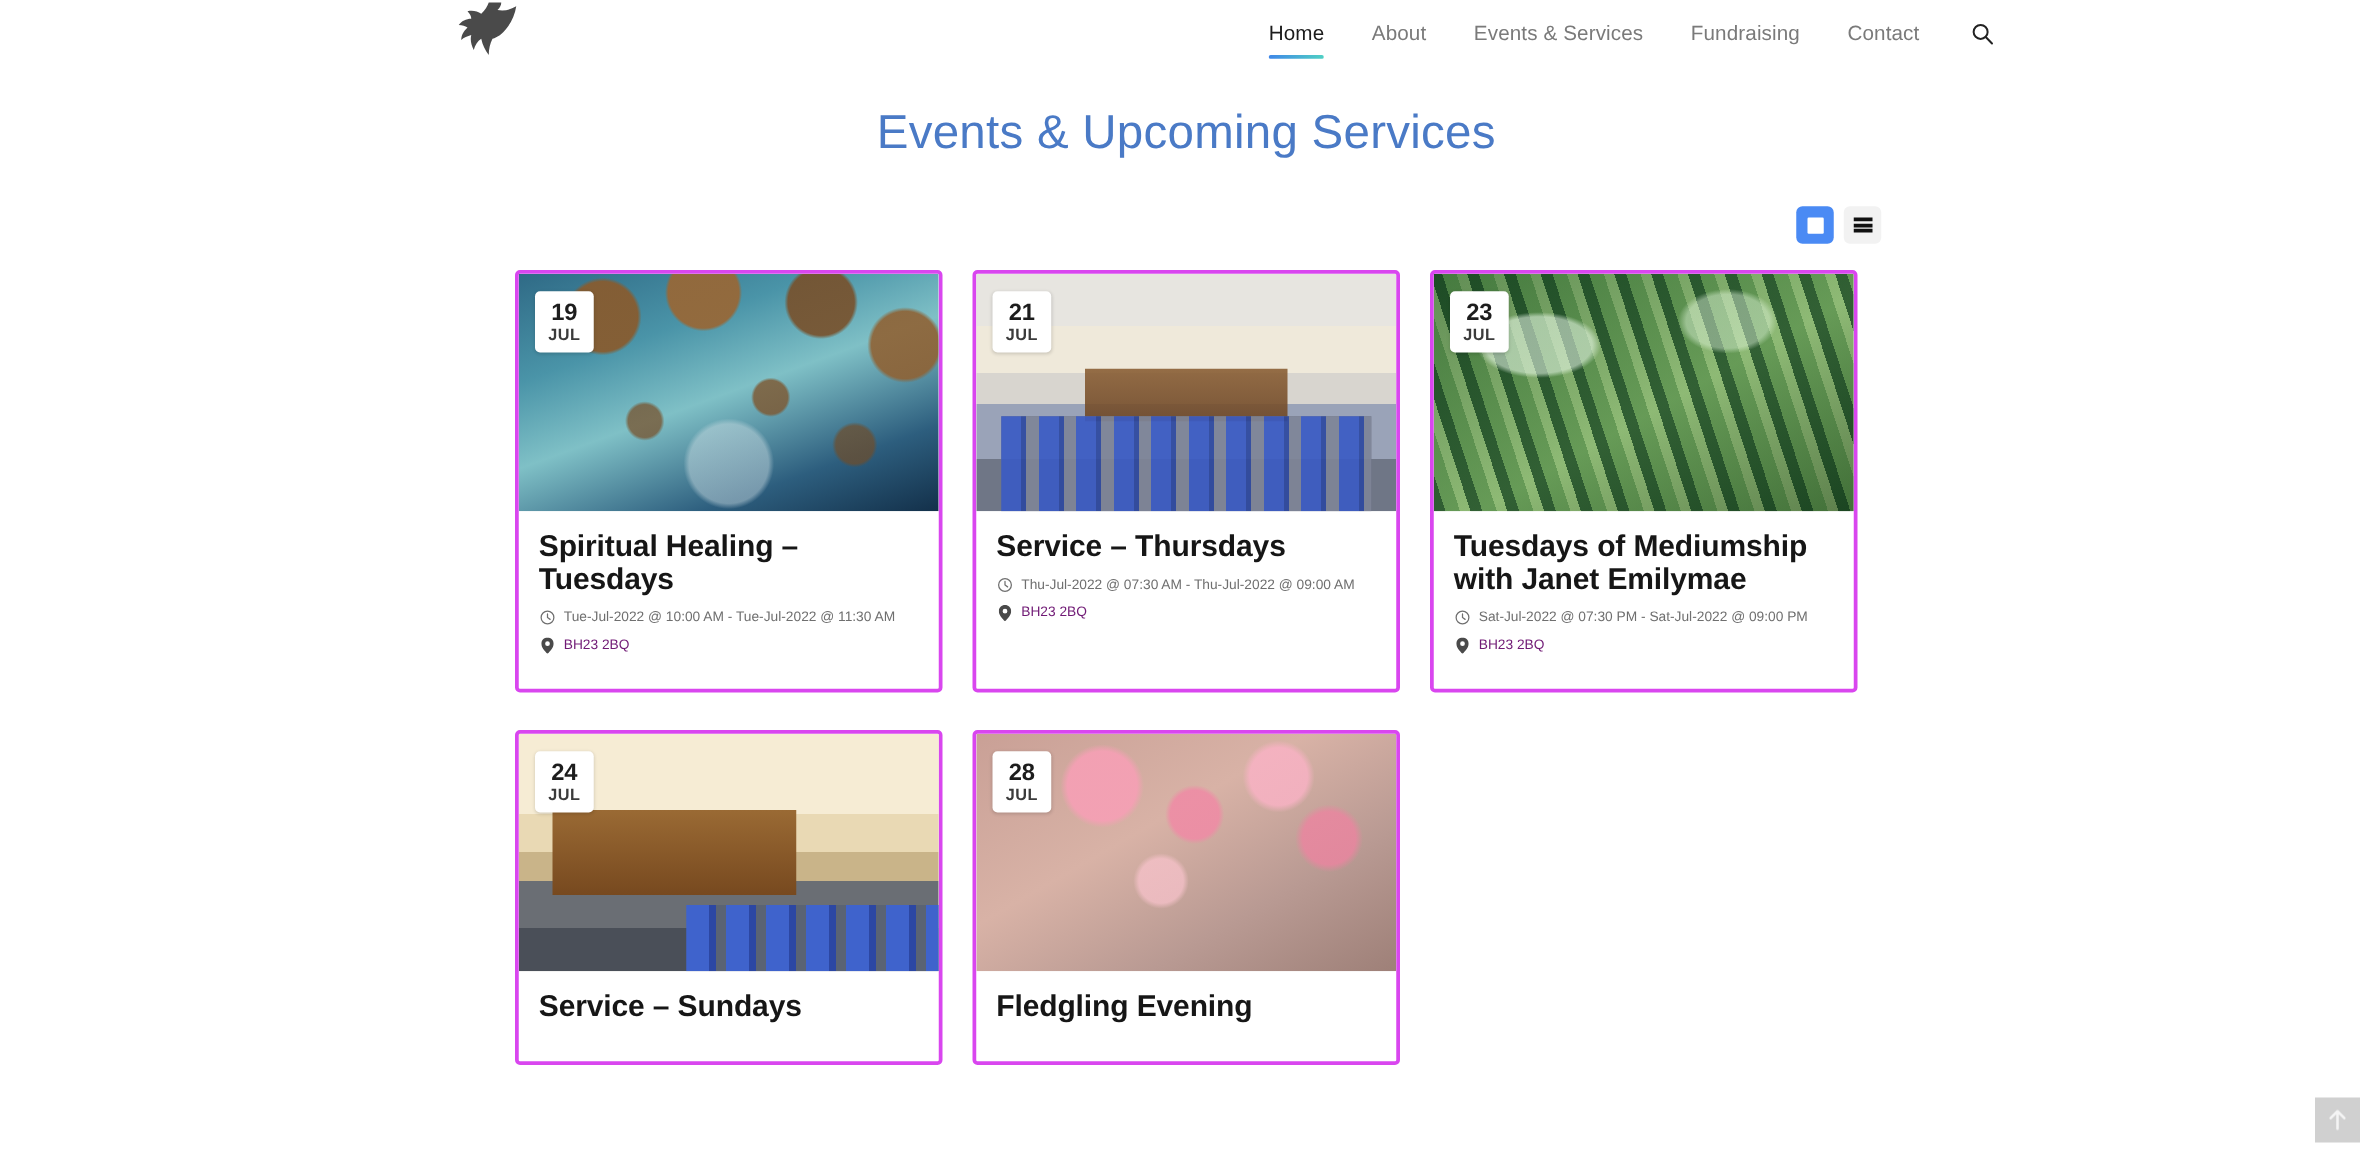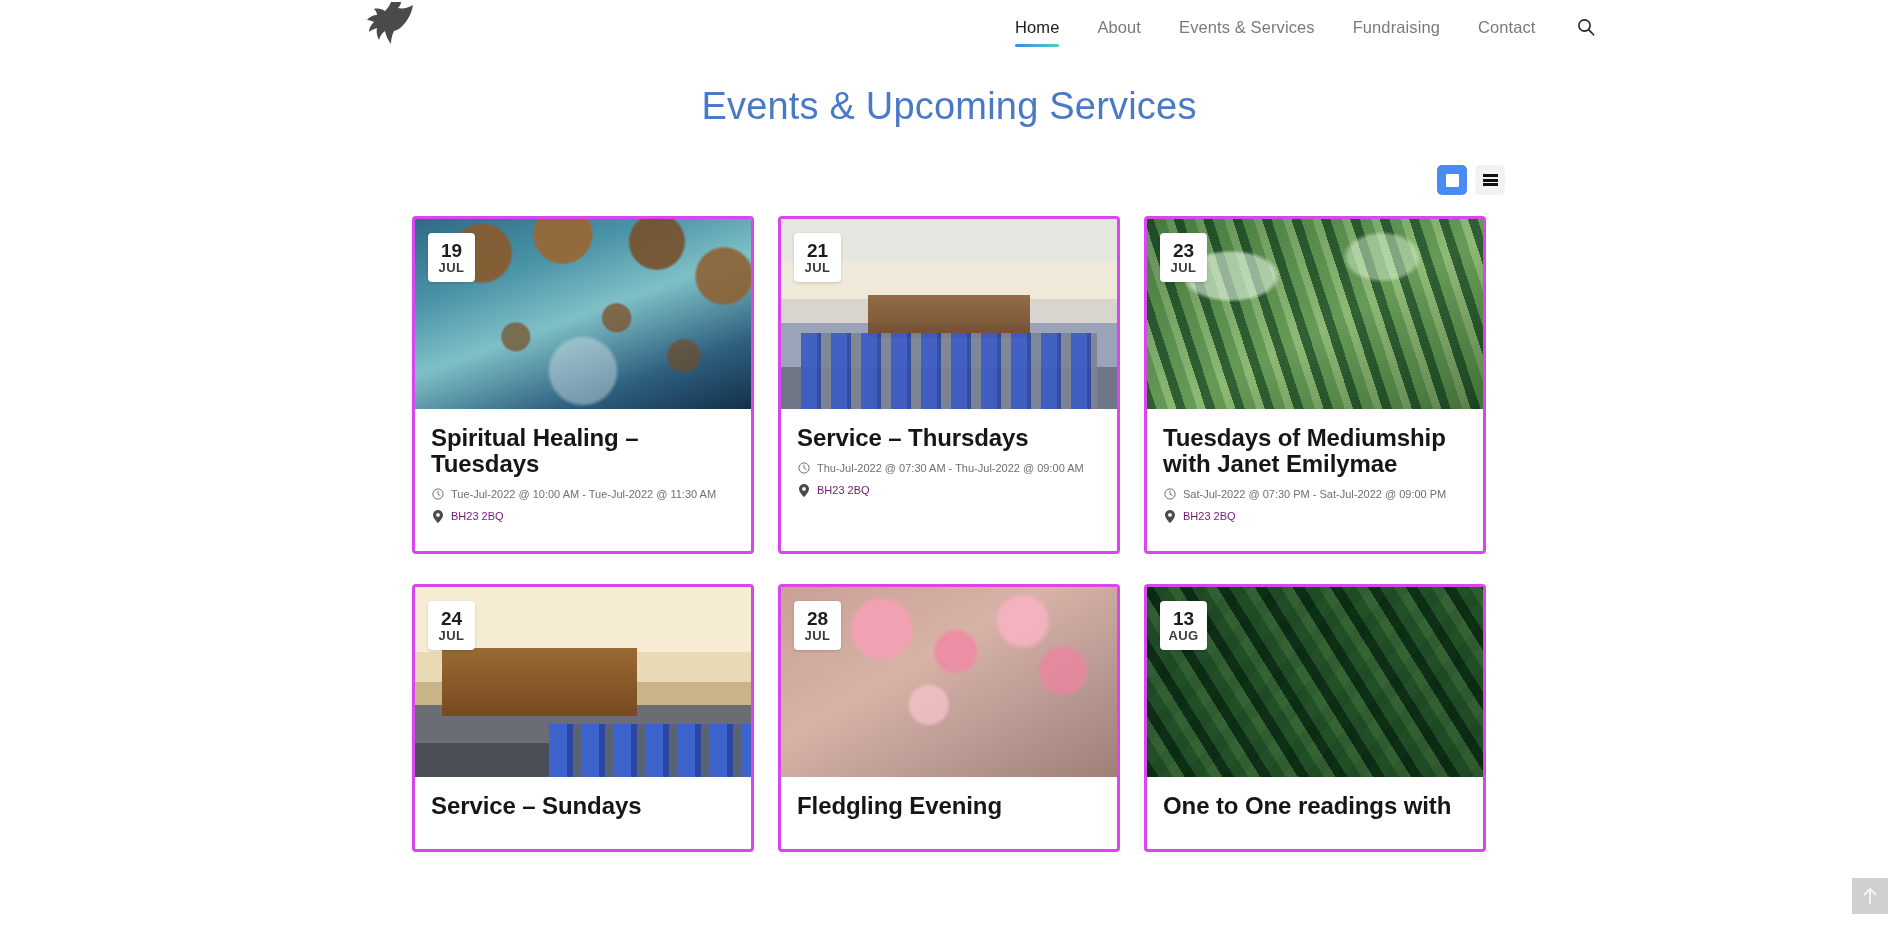--- a/index.html
+++ b/index.html
@@ -454,32 +454,20 @@
         <div class="date-badge">
           <span class="date-day">28</span>
           <span class="date-month">JUL</span>
         </div>
       </div>
       <div class="card-body">
         <h2 class="card-title">Fledgling Evening</h2>
       </div>
     </article>
 
-    <article class="event-card">
-      <div class="card-media">
-        <div class="photo ph-leaves-dark"></div>
-        <div class="date-badge">
-          <span class="date-day">13</span>
-          <span class="date-month">AUG</span>
-        </div>
-      </div>
-      <div class="card-body">
-        <h2 class="card-title">One to One readings with</h2>
-      </div>
-    </article>
 
   </div>
 </div>
 
 <button class="scroll-top">
   <svg width="16" height="18" viewBox="0 0 16 18" aria-hidden="true">
     <path d="M8 2 L8 16 M8 2 L2.5 7.5 M8 2 L13.5 7.5" fill="none" stroke="#f4f4f4" stroke-width="2" stroke-linecap="round" stroke-linejoin="round"></path>
   </svg>
 </button>
 

